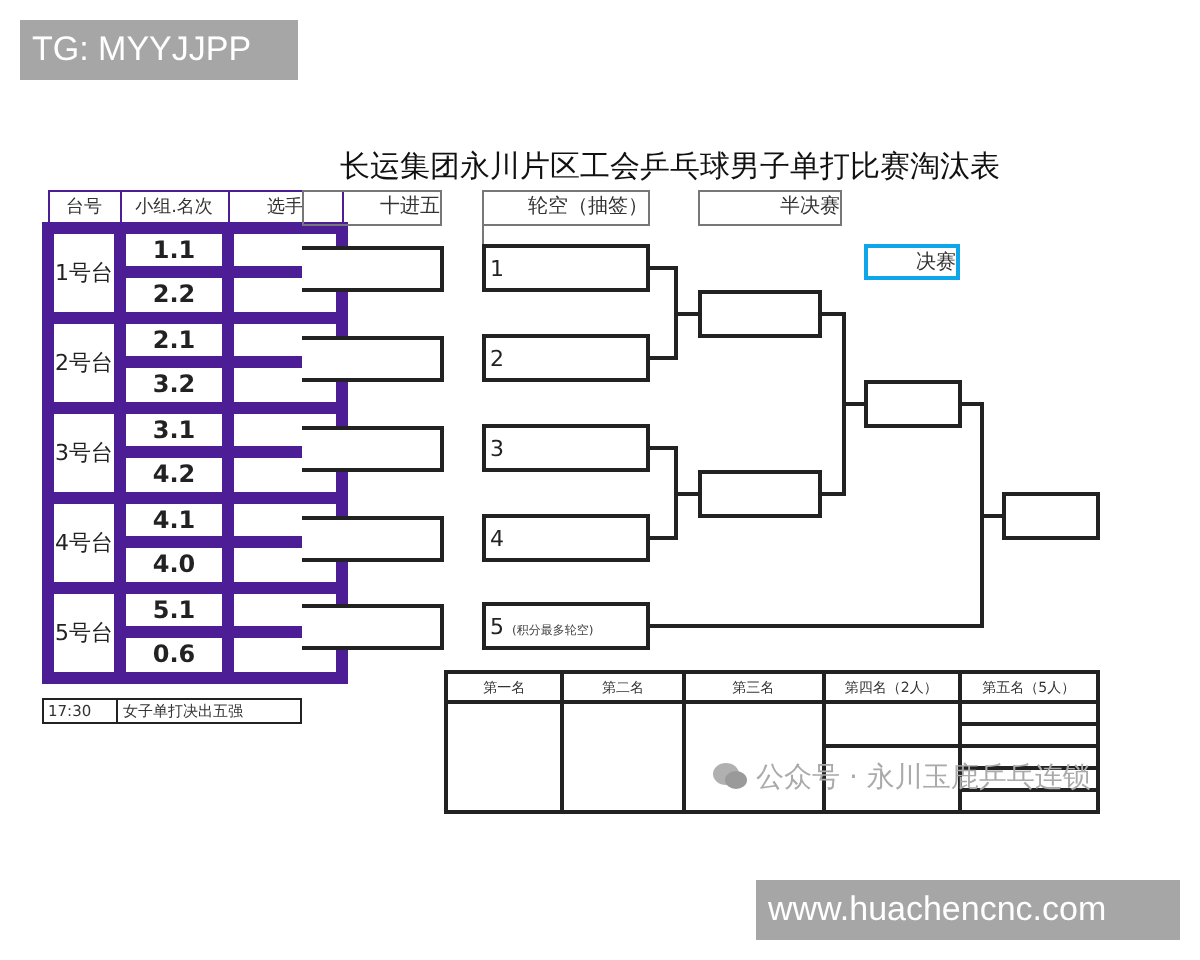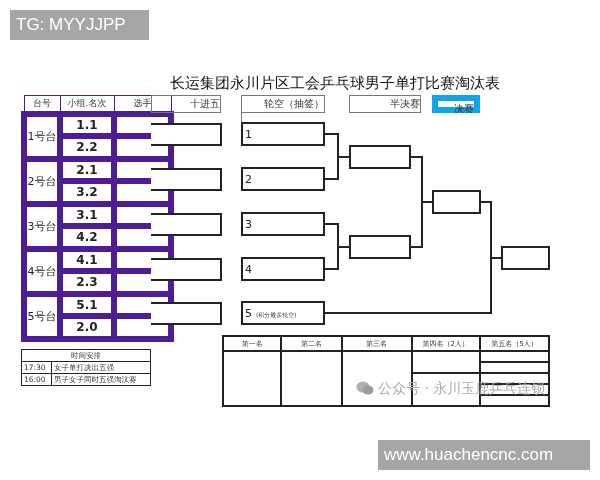--- a/index.html
+++ b/index.html
@@ -17,21 +17,21 @@
     line-height: 30px; padding-left: 6px;
   }
   .title {
     left: 100px; top: 74px; width: 470px; text-align: center;
     font-size: 15px; color: #111; white-space: nowrap;
   }
   .hdr {
     border: 1px solid #777; font-size: 10px; color: #333;
     text-align: right; line-height: 16px; height: 18px;
   }
-  .hdr-bold { border: 6px solid #0ea5e9; }
+  .hdr-bold { border: 2px solid #0ea5e9; margin-top: 27px; }
   table.grid {
     border-collapse: collapse; position: absolute;
   }
   table.grid td {
     border: 6px solid #4c1d95; padding: 0; text-align: center; box-sizing: border-box;
   }
   .table-head td { font-size: 9px; height: 18px; color: #333; border-width: 1.5px !important; }
   .tno { width: 36px; font-size: 11px; font-weight: normal; }
   .rk { width: 54px; height: 22.5px; font-size: 12px; font-weight: bold; }
   .pl { width: 57px; }
@@ -94,30 +94,30 @@
   <tr>
     <td class="rk">4.2</td>
     <td class="pl"></td>
   </tr>
   <tr>
     <td class="tno" rowspan="2">4号台</td>
     <td class="rk">4.1</td>
     <td class="pl"></td>
   </tr>
   <tr>
-    <td class="rk">2.3</td>
+    <td class="rk">4.0</td>
     <td class="pl"></td>
   </tr>
   <tr>
     <td class="tno" rowspan="2">5号台</td>
     <td class="rk">5.1</td>
     <td class="pl"></td>
   </tr>
   <tr>
-    <td class="rk">2.0</td>
+    <td class="rk">0.6</td>
     <td class="pl"></td>
   </tr>
 </tbody>
   </table>
 
 <div class="abs hdr" style="left:151px; top:95px; width:70px;">十进五</div>
 <div class="abs hdr" style="left:241px; top:95px; width:84px;">轮空（抽签）</div>
 <div class="abs hdr" style="left:349px; top:95px; width:72px;">半决赛</div>
 <div class="abs hdr hdr-bold" style="left:432px; top:95px; width:48px;">决赛</div>
 
@@ -156,30 +156,23 @@
 
 <div class="abs line" style="left:325px; top:312px; width:166px; height:2px;"></div>
 <div class="abs line" style="left:481px; top:201px; width:10px; height:2px;"></div>
 <div class="abs line" style="left:490px; top:201px; width:2px; height:113px;"></div>
 <div class="abs line" style="left:490px; top:257px; width:11px; height:2px;"></div>
 
 <div class="abs box" style="left:501px; top:246px; width:49px; height:24px;"></div>
 
 <table class="sched">
   <tbody>
-      <tr>
-        <td colspan="2" style="text-align:center;">时间安排</td>
-      </tr>
   <tr>
     <td>17:30</td>
     <td>女子单打决出五强</td>
-  </tr>
-  <tr>
-    <td>16:00</td>
-    <td>男子女子同时五强淘汰赛</td>
   </tr>
 </tbody>
   </table>
 
 <table class="winners">
   <tbody>
       <tr style="height:15px;">
     <td style="width:58px;">第一名</td>
     <td style="width:60px;margin-top:20px;">第二名</td>
     <td style="width:70px;">第三名</td>

